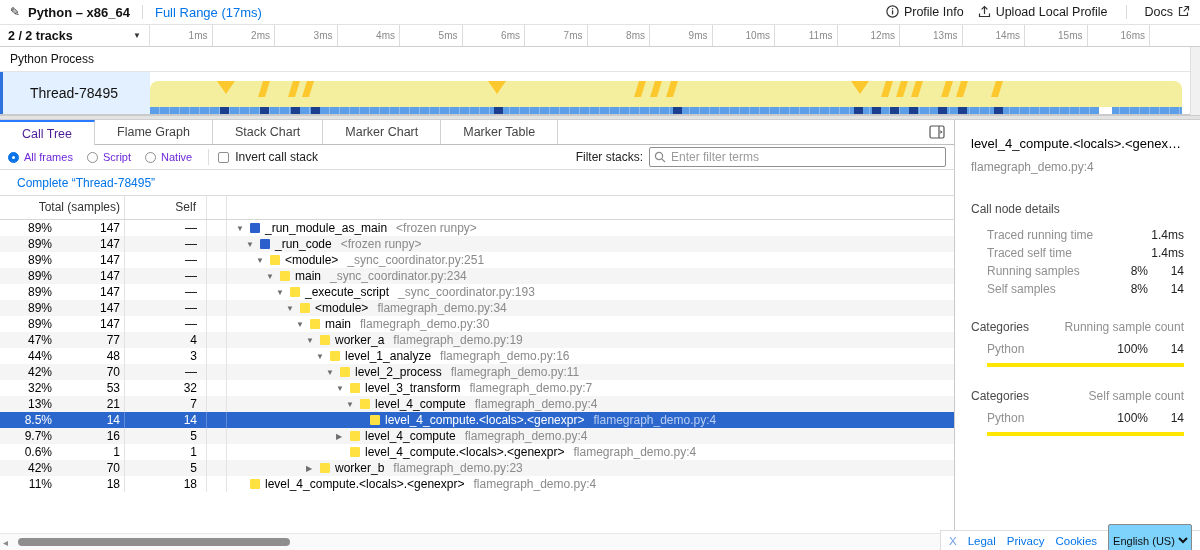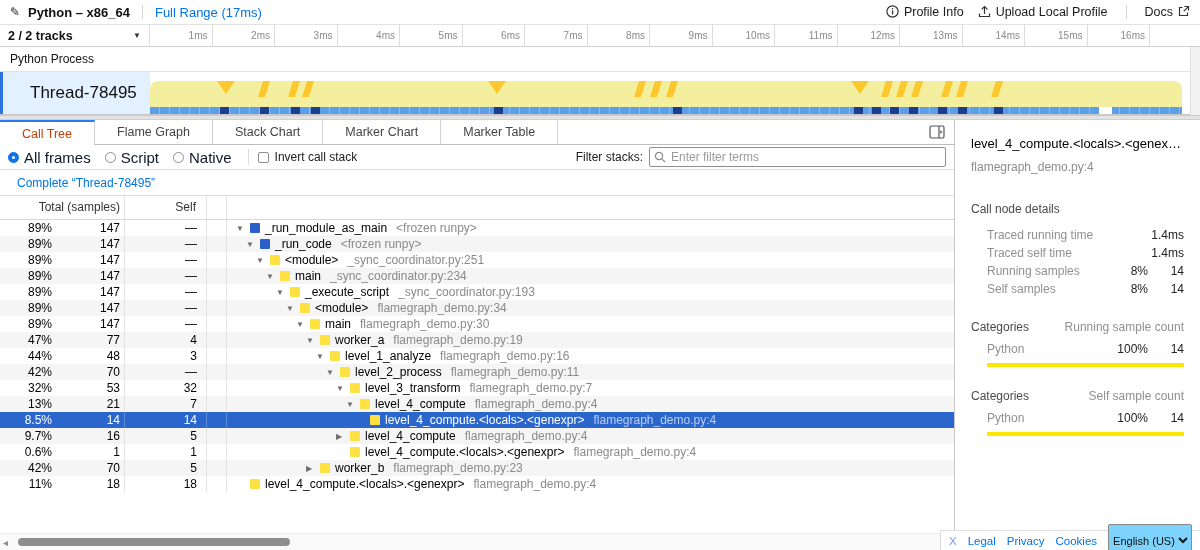--- a/index.html
+++ b/index.html
@@ -27,48 +27,48 @@
   .ruler-cell { width:62.5px; height:100%; border-right:1px solid #dcdcdc; font-size:10px; color:#8a8a8a;
     display:flex; align-items:center; justify-content:flex-end; padding-right:4px; }
 
   
   .tracks { position:relative; height:68px; }
   .process-row { height:25px; display:flex; align-items:center; padding-left:10px; font-size:12px; color:#111;
     border-bottom:1px solid #e4e4e4; background:#fff; }
   .thread-row { position:relative; height:43px; border-bottom:1px solid #c9c9c9; background:#fff; display:flex; }
   .thread-accent { position:absolute; left:0; top:0; bottom:0; width:3px; background:var(--track-bar,#2d72de); }
   .thread-label { width:150px; height:100%; background:var(--track-bg,#e3f0ff); display:flex; align-items:center;
-    padding-left:30px; font-size:17px; color:#111; }
+    padding-left:30px; font-size:14px; color:#111; }
   .thread-graph { position:relative; flex:1; }
   .activity { position:absolute; left:0; top:9px; width:1032px; height:26px; border-radius:8px 8px 0 0; overflow:hidden; }
   .activity svg { display:block; }
   .strip { position:absolute; left:0; top:35px; width:1032px; height:7px; }
   .strip span { position:absolute; top:0; height:7px; }
   .track-vscroll { position:absolute; right:0; top:0; width:10px; height:68px; background:#f1f1f1; border-left:1px solid #e0e0e0; }
 
   .gap-strip { height:5px; background:#e3e3e3; border-top:1px solid #cbcbcb; border-bottom:1px solid #cfcfcf; }
 
   
   .main { position:relative; display:flex; height:430px; }
   .left-pane { width:955px; display:flex; flex-direction:column; border-right:1px solid #c9c9c9; }
 
   .tabbar { height:25px; display:flex; align-items:stretch; border-bottom:1px solid #bdbdbd; background:#fff; }
   .tab { padding:0 22px; display:flex; align-items:center; font-size:12.5px; color:#444;
     border-right:1px solid #d2d2d2; cursor:pointer; background:#fff; }
-  .tab.active { border-top:2px solid #2979ff; color:#c2410c; margin-bottom:-1px; background:#fff; border-left:1px solid #d2d2d2; }
+  .tab.active { border-top:2px solid #2979ff; color:#4c1d95; margin-bottom:-1px; background:#fff; border-left:1px solid #d2d2d2; }
   .tab:first-child.active { border-left:none; }
   .tabbar-spacer { flex:1; }
   .sidebar-toggle { width:34px; display:flex; align-items:center; justify-content:center; cursor:pointer; }
 
   .settings-row { height:25px; display:flex; align-items:center; border-bottom:1px solid #dcdcdc; padding:0 8px; background:#fff; }
   .radio-opt { display:flex; align-items:center; gap:5px; margin-right:14px; cursor:pointer; }
   .radio { width:11px; height:11px; border-radius:50%; border:1px solid #8f8f8f; background:#fff; position:relative; }
   .radio.sel { background:#0a74e8; border-color:#0a74e8; }
   .radio.sel::after { content:''; position:absolute; left:3px; top:3px; width:3px; height:3px; border-radius:50%; background:#fff; }
-  .radio-label { font-size:15px; color:#0f172a; }
+  .radio-label { font-size:11px; color:#6d28d9; }
   .settings-div { width:1px; height:16px; background:#ddd; margin:0 9px 0 2px; }
   .checkbox-opt { display:flex; align-items:center; gap:6px; cursor:pointer; }
   .checkbox { width:11px; height:11px; border:1px solid #8f8f8f; border-radius:2px; background:#fff; }
   .checkbox-label { font-size:12px; color:#222; }
   .filter-wrap { margin-left:auto; display:flex; align-items:center; gap:6px; }
   .filter-label { font-size:12px; color:#222; }
   .filter-input-wrap { position:relative; width:297px; }
   .filter-input-wrap svg { position:absolute; left:5px; top:4px; }
   .filter-input { width:297px; height:20px; border:1px solid #8f8f8f; border-radius:2px; padding:0 6px 0 21px;
     font-size:12px; color:#222; font-family:inherit; outline:none; }

